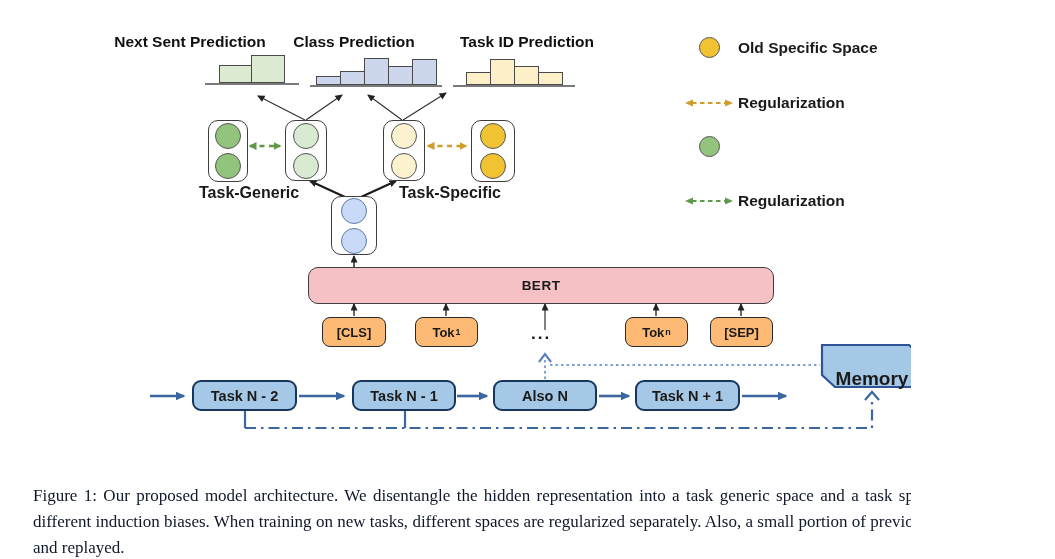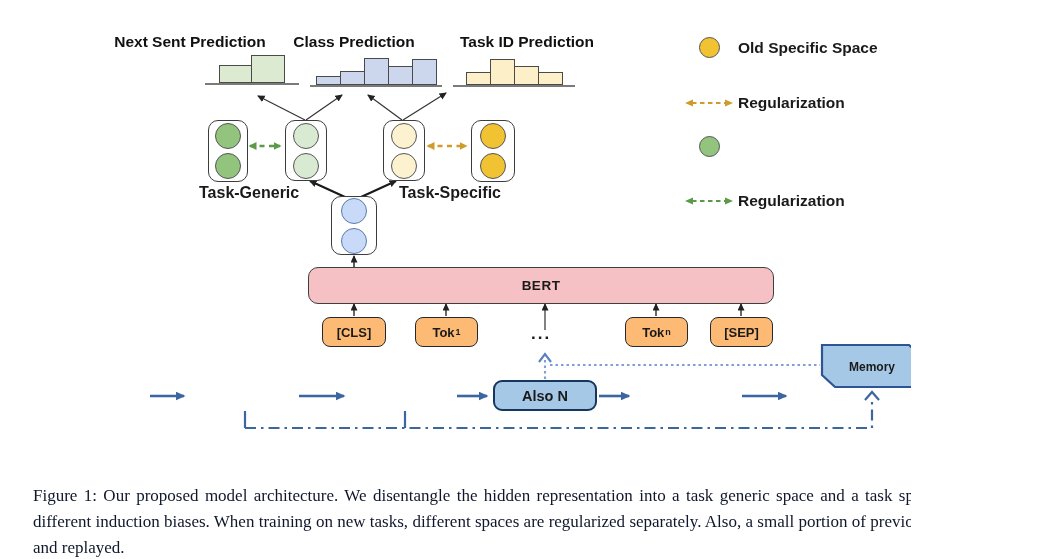--- a/index.html
+++ b/index.html
@@ -29,22 +29,22 @@
   
   .token{position:absolute;height:30px;background:#fdba74;border:1.6px solid #26282d;border-radius:8px;
          display:flex;align-items:center;justify-content:center;font-weight:700;font-size:13px;
          box-sizing:border-box;z-index:3;}
   .token sub{font-size:9px;margin-left:1px;}
   .dots{position:absolute;font-weight:900;font-size:17px;letter-spacing:2px;z-index:3;}
   
   .task{position:absolute;height:31px;background:#a5c8e6;border:2px solid #17365d;border-radius:9px;
         display:flex;align-items:center;justify-content:center;font-weight:700;font-size:14.5px;
         box-sizing:border-box;z-index:3;}
-  .memory-lbl{position:absolute;left:822px;top:360px;width:100px;text-align:center;
-              font-weight:700;font-size:12px;z-index:3;}
+  .memory-lbl{position:absolute;left:822px;top:368px;width:100px;text-align:center;
+              font-weight:700;font-size:19px;z-index:3;}
   
   .legend-row{position:absolute;display:flex;align-items:center;z-index:3;}
   .legend-icon{width:58px;display:flex;align-items:center;justify-content:center;flex:0 0 58px;}
   .legend-circle{width:21px;height:21px;border-radius:50%;border:1.5px solid #555;box-sizing:border-box;}
   .legend-text{font-weight:600;font-size:15.5px;white-space:nowrap;}
   
   .caption{position:absolute;left:33px;top:466px;width:990px;font-family:"Liberation Serif",serif;
            font-size:17px;line-height:1.52;text-align:justify;color:#0f172a;z-index:3;}
 </style>
 </head>
@@ -164,21 +164,24 @@
   </div>
   <div class="dots" style="left:531px;top:324px;">...</div>
   <div class="token" style="left:625px;top:317px;width:63px;">
     <span>Tok</span>
       <sub>n</sub>
   </div>
   <div class="token" style="left:710px;top:317px;width:63px;">
     <span>[SEP]</span>
   </div>
 
+  <div class="task" style="left:192px;top:380px;width:105px;">Task N - 2</div>
+  <div class="task" style="left:352px;top:380px;width:104px;">Task N - 1</div>
   <div class="task" style="left:493px;top:380px;width:104px;">Also N</div>
+  <div class="task" style="left:635px;top:380px;width:105px;">Task N + 1</div>
   <div class="memory-lbl">Memory</div>
 
   <div class="legend-row" style="left:680px;top:37px;">
     <span class="legend-icon">
         <span class="legend-circle" style="background:#f1c232;"></span>
       </span>
     <span class="legend-text">Old Specific Space</span>
   </div>
   <div class="legend-row" style="left:680px;top:94px;">
     <span class="legend-icon">

